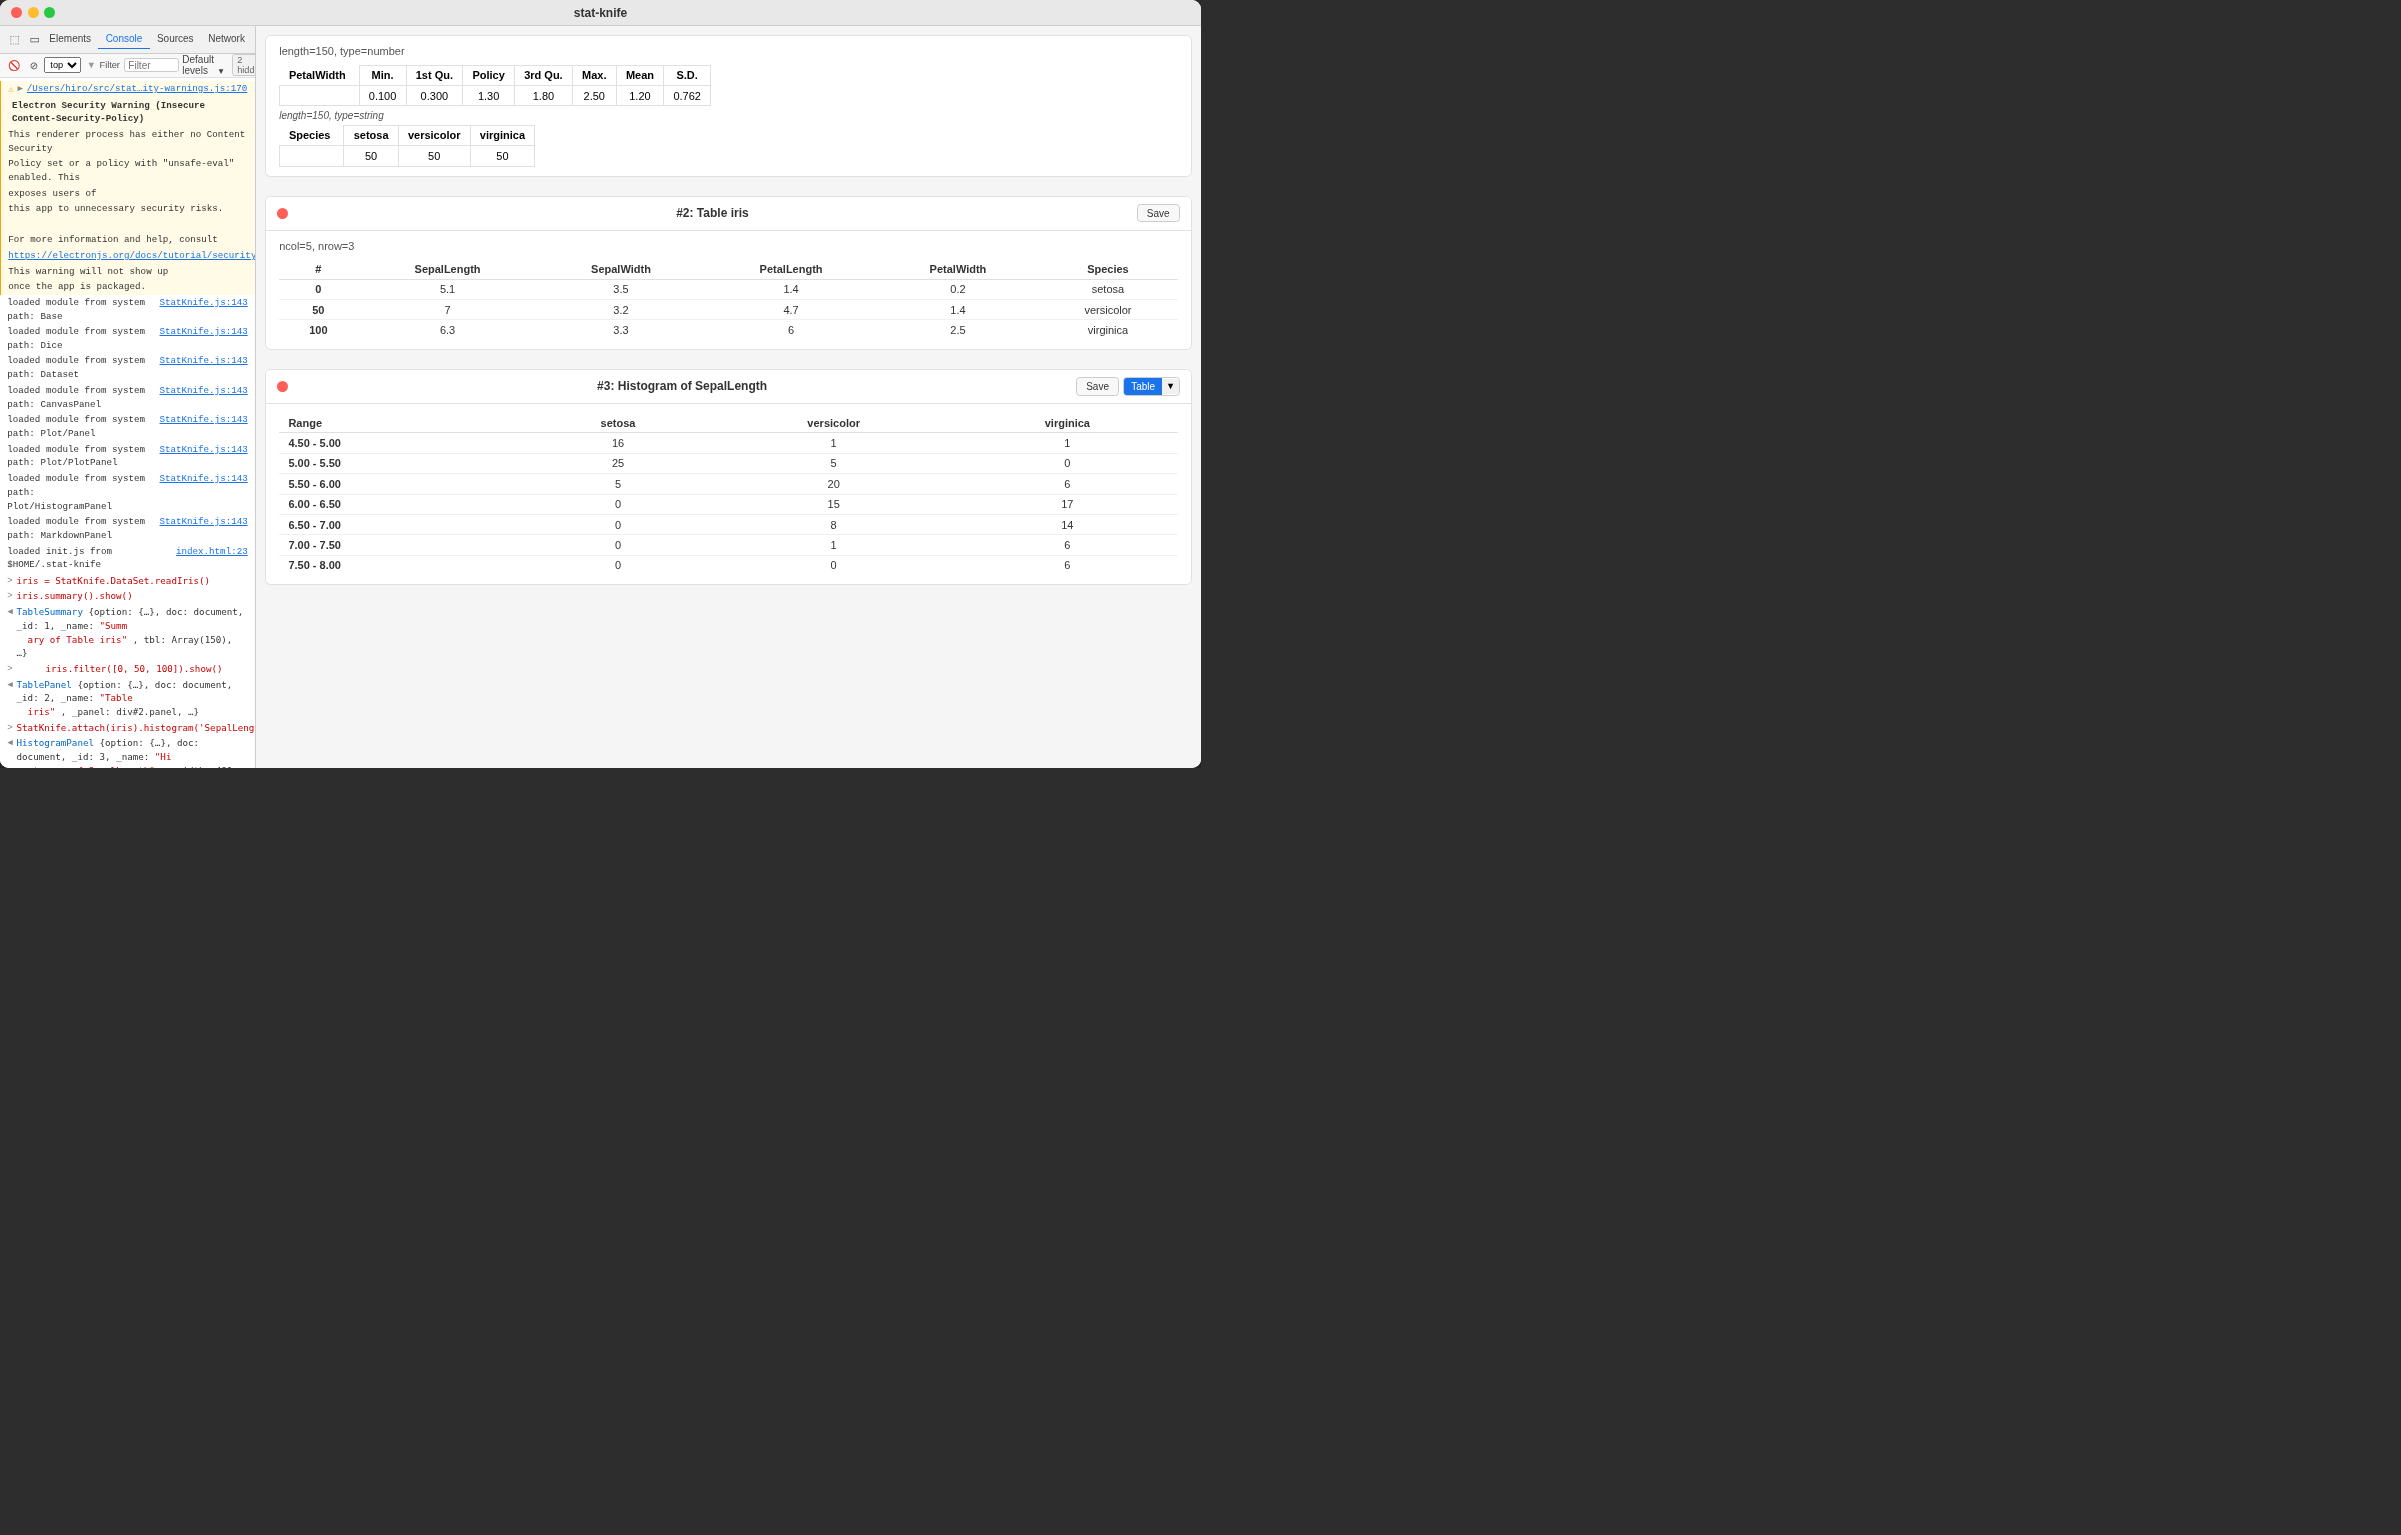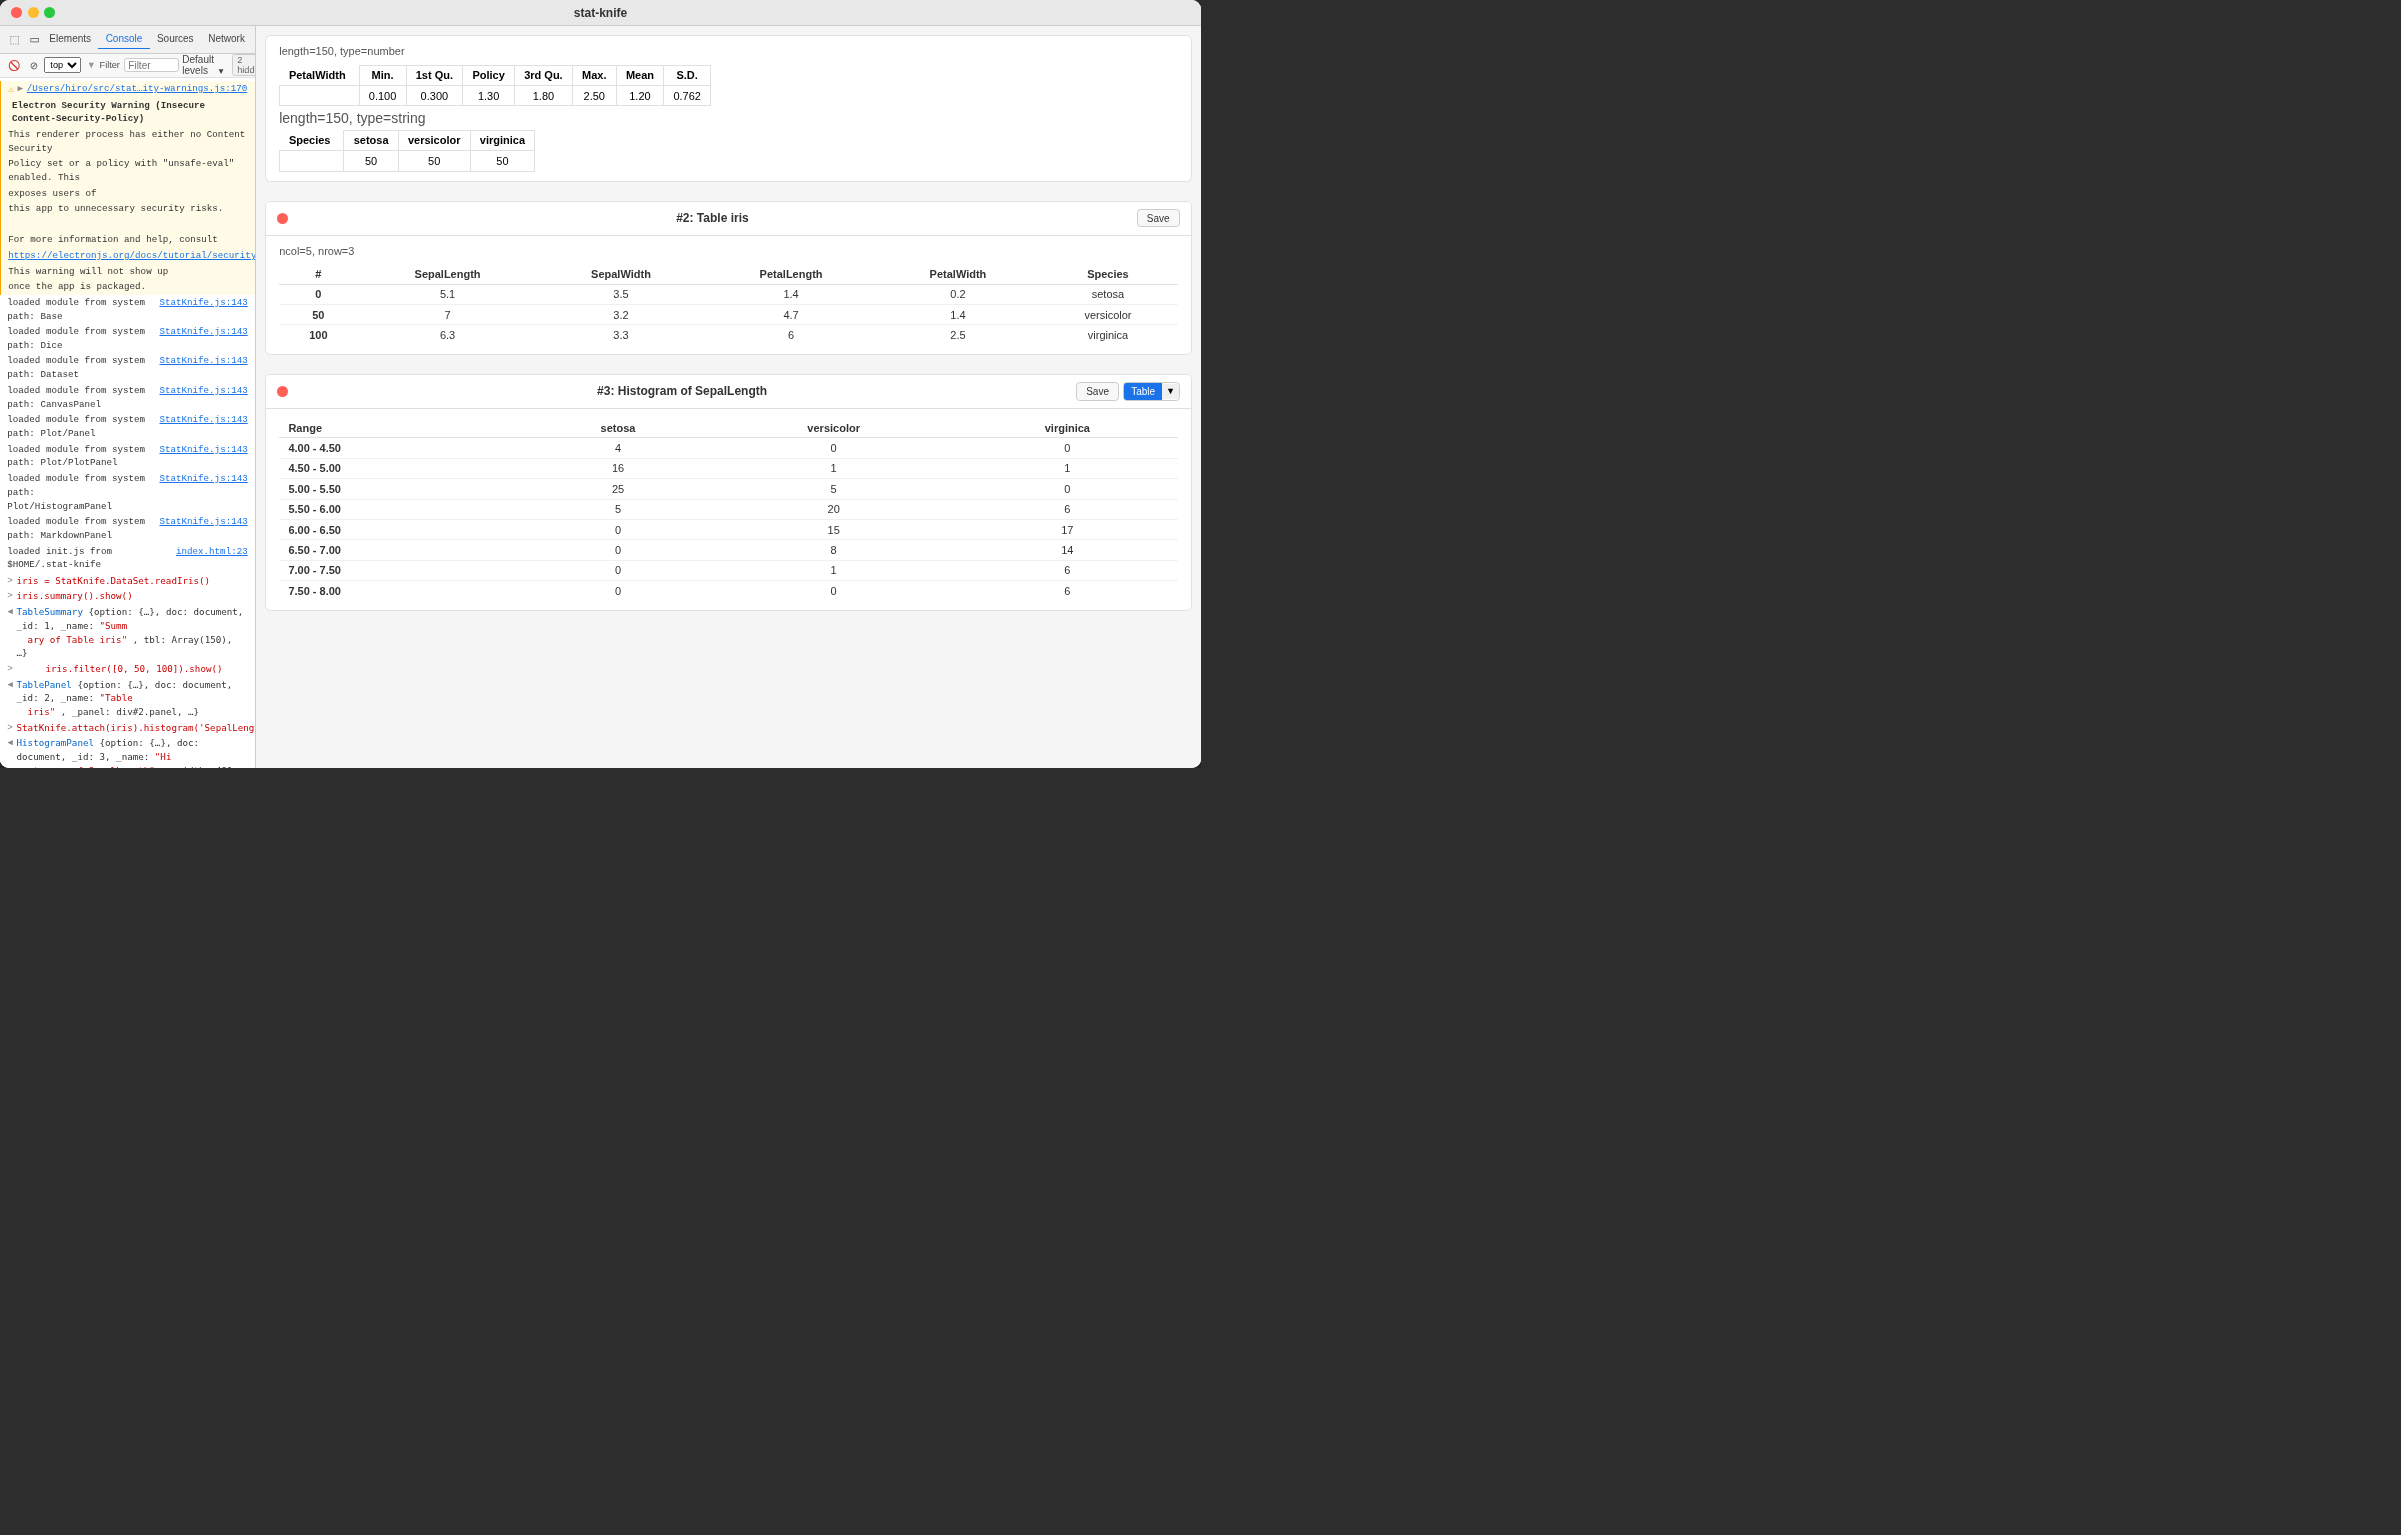--- a/index.html
+++ b/index.html
@@ -301,23 +301,24 @@
       padding: 3.7px 9.2px;
       text-align: center;
     }
     .summary-table .label-cell {
       font-weight: 700;
       border: none;
       text-align: left;
       padding-right: 13px;
     }
     .section-meta {
-      font-size: 14px;
+      font-size: 10px;
       color: #555;
       padding: 3.7px 0;
+      font-style: italic;
     }
     .table-toolbar {
       display: flex;
       align-items: center;
       gap: 3.7px;
     }
     .table-dropdown {
       display: flex;
       align-items: center;
       border: 0.9px solid #ccc;
@@ -636,26 +637,20 @@
           <table class="data-table">
             <thead>
               <tr>
                 <th class="col-left">Range</th>
                 <th class="color-setosa">setosa</th>
                 <th class="color-versicolor">versicolor</th>
                 <th class="color-virginica">virginica</th>
               </tr>
             </thead>
             <tbody id="histogram-tbody">
-            <tr>
-                  <td class="col-left">4.00 - 4.50</td>
-                  <td class="color-setosa">4</td>
-                  <td class="color-zero">0</td>
-                  <td class="color-zero">0</td>
-                </tr>
                 <tr>
                   <td class="col-left">4.50 - 5.00</td>
                   <td class="color-setosa">16</td>
                   <td class="color-versicolor">1</td>
                   <td class="color-virginica">1</td>
                 </tr>
                 <tr>
                   <td class="col-left">5.00 - 5.50</td>
                   <td class="color-setosa">25</td>
                   <td class="color-versicolor">5</td>

